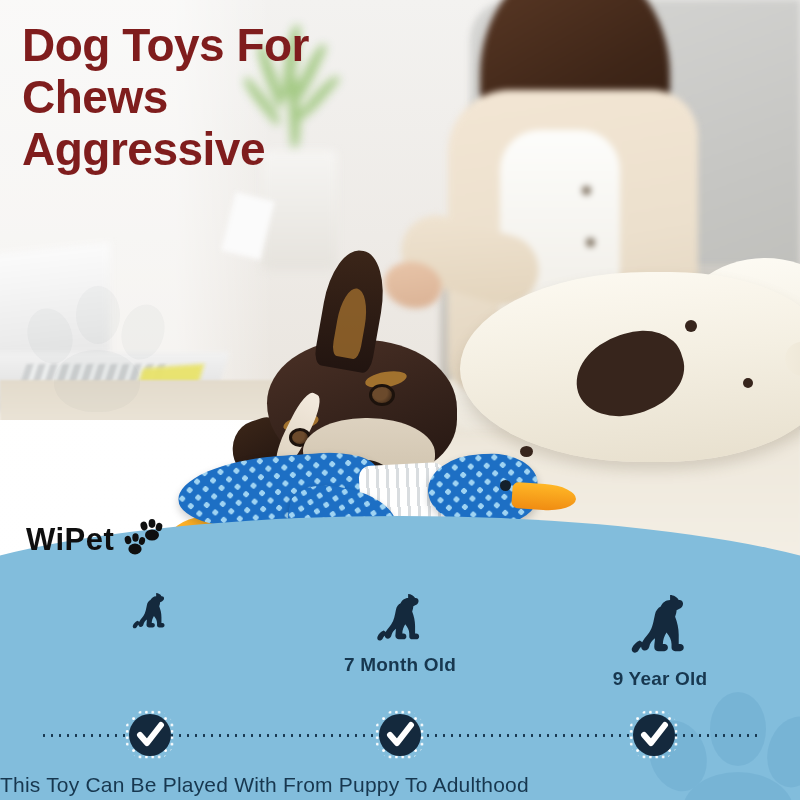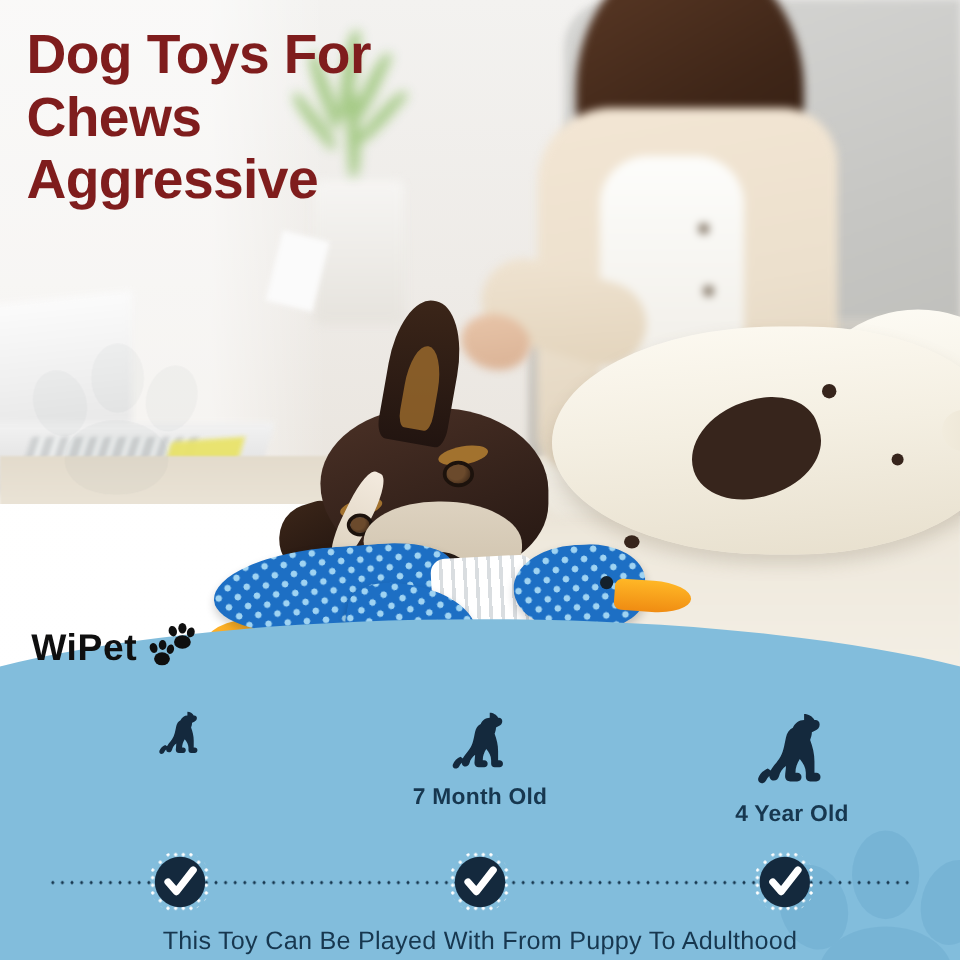--- a/index.html
+++ b/index.html
@@ -332,21 +332,21 @@
     position:absolute; left:5px; top:5px; width:42px; height:42px;
     border-radius:50%; background:#14293d;
   }
   .check .tick{ position:absolute; left:5px; top:5px; }
   .check.c1{ left:124px; }
   .check.c2{ left:374px; }
   .check.c3{ left:628px; }
 
   .tagline{
     position:absolute; left:0; top:213px; width:800px;
-    text-align:center; font-size:21px; color:#17374f;
+    font-size:21px; color:#17374f;
     letter-spacing:.2px;
   }
 
   
   .headline{
     position:absolute; left:22px; top:20px; width:430px;
     font-size:46px; line-height:1.13; font-weight:700;
     color:#7f1d1d; letter-spacing:-.5px;
   }
   .headline .ln{ display:block; }
@@ -476,21 +476,21 @@
         <svg class="sil" width="58" height="58" viewBox="0 0 100 100">
           <path fill="#14293d" d="M64 14c-6 0-11 4-13 9-4 2-7 6-8 11-2 9-3 18-8 25-4 6-9 10-11 17-1 4 1 8 5 8 3 0 5-2 6-5 1-5 4-9 8-12 0 4-1 8-1 12 0 4 3 6 6 6h8c3 0 5-2 5-5 0-3-2-5-5-5h-2c0-6 2-11 5-16 4 5 7 10 7 16v5c0 3 2 5 5 5h7c3 0 5-2 5-5 0-3-2-5-5-5h-2V62c0-9-2-17-5-25 1-3 2-6 2-9l4-2c3-1 5-4 5-7 0-3-2-5-5-5h-1c-2-4-7-7-12-7zM22 70c-5 2-9 6-11 11-1 3 1 6 4 6 2 0 4-1 5-3 2-4 5-7 9-9l-7-5z"></path>
         </svg>
         <div class="age-label">7 Month Old</div>
       </div>
 
       <div class="age-col c3">
         <svg class="sil" width="72" height="72" viewBox="0 0 100 100">
           <path fill="#14293d" d="M64 14c-6 0-11 4-13 9-4 2-7 6-8 11-2 9-3 18-8 25-4 6-9 10-11 17-1 4 1 8 5 8 3 0 5-2 6-5 1-5 4-9 8-12 0 4-1 8-1 12 0 4 3 6 6 6h8c3 0 5-2 5-5 0-3-2-5-5-5h-2c0-6 2-11 5-16 4 5 7 10 7 16v5c0 3 2 5 5 5h7c3 0 5-2 5-5 0-3-2-5-5-5h-2V62c0-9-2-17-5-25 1-3 2-6 2-9l4-2c3-1 5-4 5-7 0-3-2-5-5-5h-1c-2-4-7-7-12-7zM22 70c-5 2-9 6-11 11-1 3 1 6 4 6 2 0 4-1 5-3 2-4 5-7 9-9l-7-5z"></path>
         </svg>
-        <div class="age-label">4 Year Old</div>
+        <div class="age-label">9 Year Old</div>
       </div>
     </div>
 
     <div class="timeline">
       <div class="tl-line"></div>
 
       <div class="check c1">
         <div class="ring"></div>
         <div class="disc"></div>
         <svg class="tick" width="42" height="42" viewBox="0 0 42 42">

